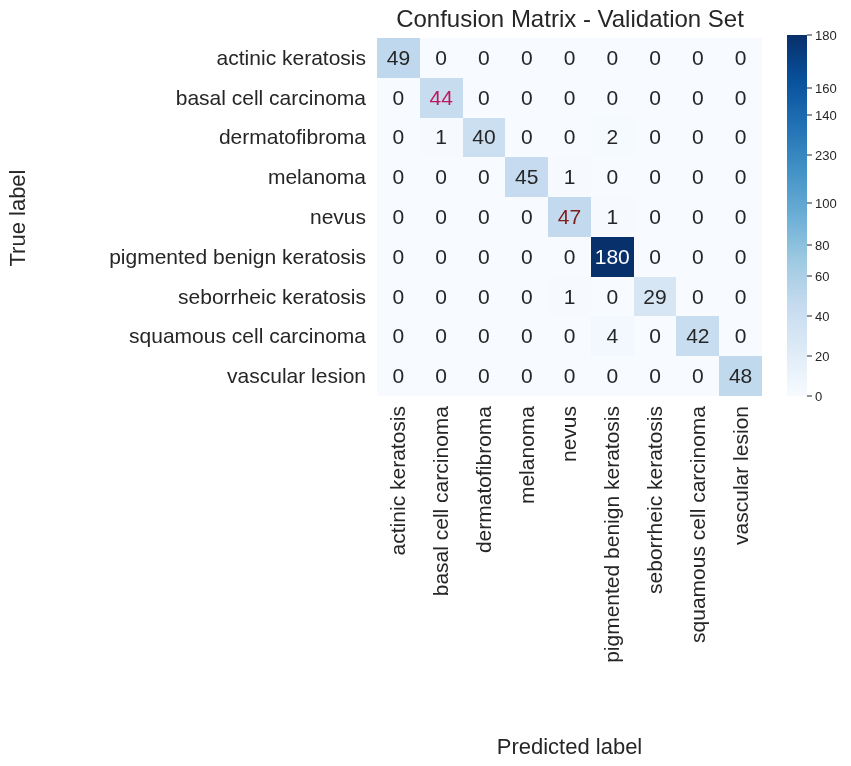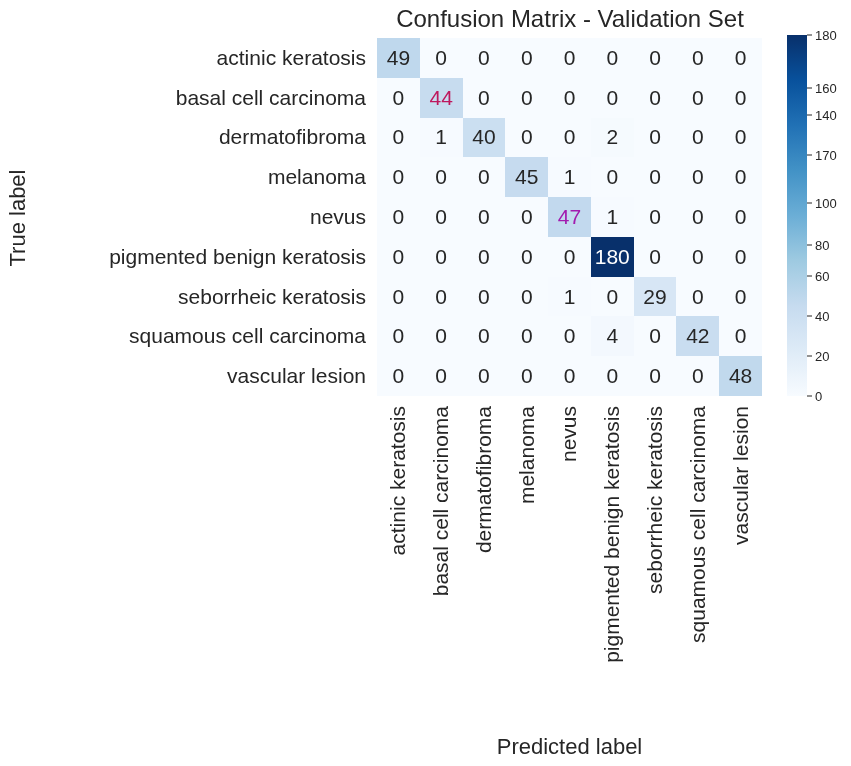--- a/index.html
+++ b/index.html
@@ -77,21 +77,21 @@
     <div class="cell" style="background: rgb(198, 219, 239); color: rgb(38, 38, 38);">45</div>
     <div class="cell" style="background: rgb(246, 250, 255); color: rgb(38, 38, 38);">1</div>
     <div class="cell" style="background: rgb(247, 251, 255); color: rgb(38, 38, 38);">0</div>
     <div class="cell" style="background: rgb(247, 251, 255); color: rgb(38, 38, 38);">0</div>
     <div class="cell" style="background: rgb(247, 251, 255); color: rgb(38, 38, 38);">0</div>
     <div class="cell" style="background: rgb(247, 251, 255); color: rgb(38, 38, 38);">0</div>
     <div class="cell" style="background: rgb(247, 251, 255); color: rgb(38, 38, 38);">0</div>
     <div class="cell" style="background: rgb(247, 251, 255); color: rgb(38, 38, 38);">0</div>
     <div class="cell" style="background: rgb(247, 251, 255); color: rgb(38, 38, 38);">0</div>
     <div class="cell" style="background: rgb(247, 251, 255); color: rgb(38, 38, 38);">0</div>
-    <div class="cell" style="background: rgb(194, 217, 238); color: #a21caf;">47</div>
+    <div class="cell" style="background: rgb(194, 217, 238); color: #7f1d1d;">47</div>
     <div class="cell" style="background: rgb(246, 250, 255); color: rgb(38, 38, 38);">1</div>
     <div class="cell" style="background: rgb(247, 251, 255); color: rgb(38, 38, 38);">0</div>
     <div class="cell" style="background: rgb(247, 251, 255); color: rgb(38, 38, 38);">0</div>
     <div class="cell" style="background: rgb(247, 251, 255); color: rgb(38, 38, 38);">0</div>
     <div class="cell" style="background: rgb(247, 251, 255); color: rgb(38, 38, 38);">0</div>
     <div class="cell" style="background: rgb(247, 251, 255); color: rgb(38, 38, 38);">0</div>
     <div class="cell" style="background: rgb(247, 251, 255); color: rgb(38, 38, 38);">0</div>
     <div class="cell" style="background: rgb(247, 251, 255); color: rgb(38, 38, 38);">0</div>
     <div class="cell" style="background: rgb(247, 251, 255); color: rgb(38, 38, 38);">0</div>
     <div class="cell" style="background: rgb(8, 48, 107); color: rgb(255, 255, 255);">180</div>
@@ -157,17 +157,17 @@
   </div>
 <div class="xtitle">Predicted label</div>
 <div class="cbar"></div>
 <div class="cticks" id="cticks">
     <div class="ctick" style="top: 361px;">0</div>
     <div class="ctick" style="top: 320.889px;">20</div>
     <div class="ctick" style="top: 280.778px;">40</div>
     <div class="ctick" style="top: 240.667px;">60</div>
     <div class="ctick" style="top: 210px;">80</div>
     <div class="ctick" style="top: 168px;">100</div>
-    <div class="ctick" style="top: 120.333px;">170</div>
+    <div class="ctick" style="top: 120.333px;">230</div>
     <div class="ctick" style="top: 80.2222px;">140</div>
     <div class="ctick" style="top: 37px; margin-top: 16px;">160</div>
     <div class="ctick" style="top: 0px;">180</div>
   </div>
 
 </body></html>

